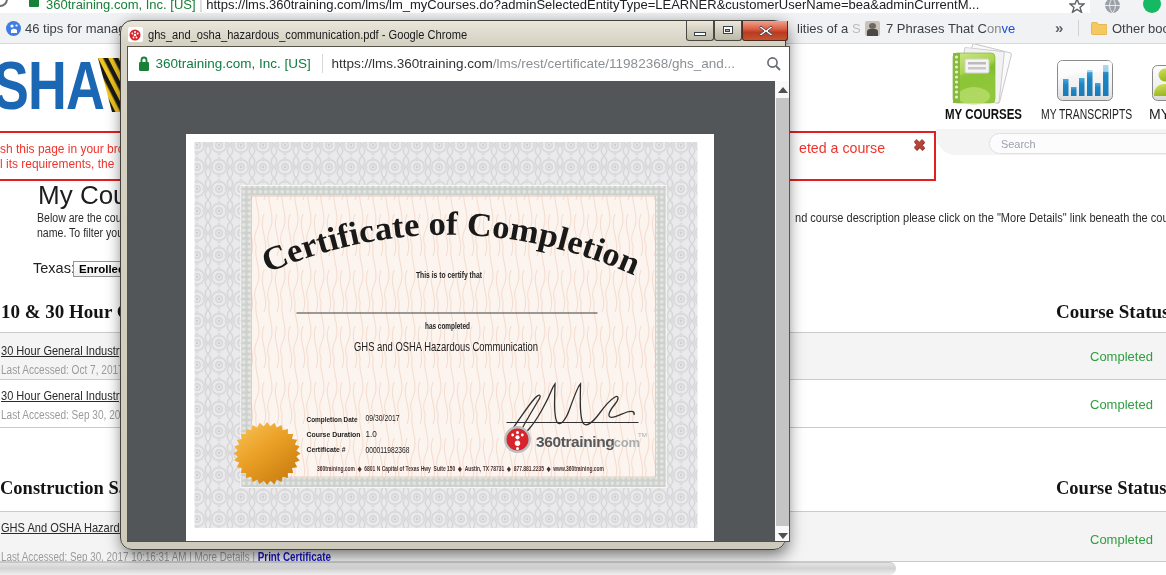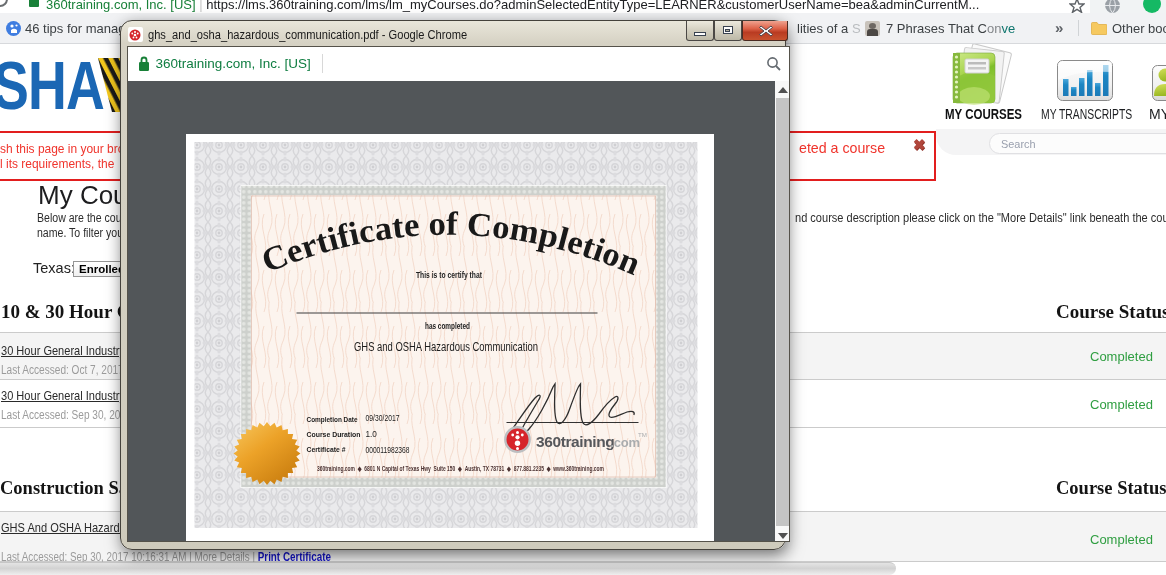--- a/index.html
+++ b/index.html
@@ -37,21 +37,21 @@
     <circle cx="4" cy="3" r="1.6" fill="#fff"></circle>
       <circle cx="8.5" cy="2.5" r="1.1" fill="#fff"></circle>
     <path d="M3 7 q 3 -2.5 6 0 v3 h-6 z" fill="#fff"></path>
   </svg>
   <div class="abs" style="left:25px;top:21px;font-size:13px;color:#3c4043;">46 tips for manag</div>
   <div class="abs" style="left:797px;top:21px;font-size:13px;color:#3c4043;">lities of a <span style="color:#b9bcbf;">S</span></div>
   <div class="abs" style="left:865px;top:21px;width:15px;height:15px;background:#c9c3bb;border-radius:2px;overflow:hidden;">
     <div class="abs" style="left:4px;top:2px;width:7px;height:6px;background:#6e6862;border-radius:50%;"></div>
     <div class="abs" style="left:2px;top:8px;width:11px;height:8px;background:#4c4844;border-radius:3px 3px 0 0;"></div>
   </div>
-  <div class="abs" style="left:886px;top:21px;font-size:13px;color:#3c4043;">7 Phrases That C<span style="color:#84878a;">on</span><span style="color:#0f766e;">ve</span></div>
+  <div class="abs" style="left:886px;top:21px;font-size:13px;color:#3c4043;">7 Phrases That C<span style="color:#84878a;">on</span><span style="color:#1d4ed8;">ve</span></div>
   <div class="abs" style="left:1055px;top:19px;font-size:15px;color:#5f6368;font-weight:bold;">»</div>
   <div class="abs" style="left:1078px;top:20px;width:1px;height:16px;background:#d0d3d6;"></div>
   <svg class="abs" style="left:1091px;top:22px;" width="16" height="13" viewBox="0 0 16 13">
     <path d="M0.5 1.5 a1 1 0 0 1 1-1 H6 l1.5 2 H15 a1 1 0 0 1 1 1 V11.5 a1 1 0 0 1 -1 1 H1.5 a1 1 0 0 1 -1-1 Z" fill="#f6c960" stroke="#dfae44" stroke-width="0.8"></path>
   </svg>
   <div class="abs" style="left:1112px;top:21px;font-size:13px;color:#3c4043;white-space:nowrap;">Other bookmarks</div>
 
   <svg class="abs" style="left:98px;top:58px;" width="30" height="54" viewBox="0 0 30 54">
     <defs>
       <pattern id="haz" width="9" height="9" patternUnits="userSpaceOnUse" patternTransform="rotate(153)">
@@ -228,20 +228,21 @@
 
     <div class="abs" style="left:6px;top:24.5px;width:663px;height:496.5px;border:1px solid #55524a;background:#525659;overflow:hidden;">
 
       <div class="abs" style="left:0;top:0;width:663px;height:34px;background:#fff;"></div>
       <svg class="abs" style="left:10px;top:8px;" width="12" height="17" viewBox="0 0 12 17">
         <rect x="1" y="7" width="10" height="9" rx="1.2" fill="#188038"></rect>
         <path d="M3.5 7 V5 a2.5 2.5 0 0 1 5 0 V7" fill="none" stroke="#188038" stroke-width="1.8"></path>
       </svg>
       <div class="abs" style="left:28px;top:9px;font-size:13.5px;color:#0f7d41;white-space:nowrap;">360training.com, Inc. [US]</div>
       <div class="abs" style="left:194px;top:7px;width:1px;height:19px;background:#d8d8d8;"></div>
+      <div class="abs" style="left:204px;top:9px;font-size:13.5px;color:#2f3337;white-space:nowrap;">https://lms.360training.com<span style="color:#8b9095;">/lms/rest/certificate/11982368/ghs_and...</span></div>
       <svg class="abs" style="left:638px;top:9px;" width="16" height="16" viewBox="0 0 16 16">
         <circle cx="6.5" cy="6.5" r="4.6" fill="none" stroke="#646a70" stroke-width="1.6"></circle>
         <path d="M10 10 L14 14" stroke="#646a70" stroke-width="1.8"></path>
       </svg>
 
       <div class="abs" style="left:0;top:34px;width:663px;height:464px;background:#525659;">
 
         <div class="abs" style="left:647px;top:0;width:16px;height:464px;background:#f8f8f8;"></div>
         <div class="abs" style="left:650px;top:6px;width:0;height:0;border-left:5px solid transparent;border-right:5px solid transparent;border-bottom:6px solid #505050;"></div>
         <div class="abs" style="left:648px;top:17px;width:14px;height:428px;background:#c4c4c4;"></div>

